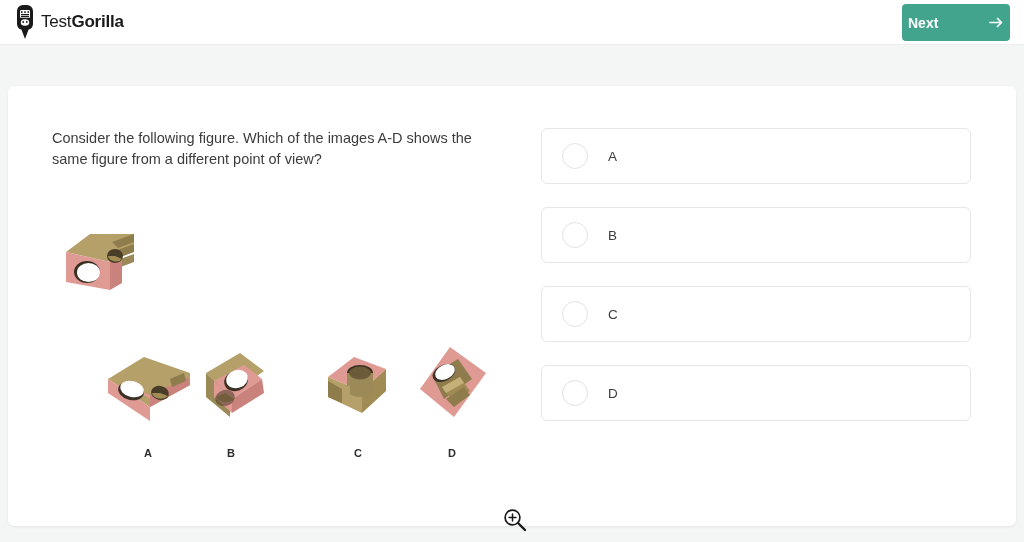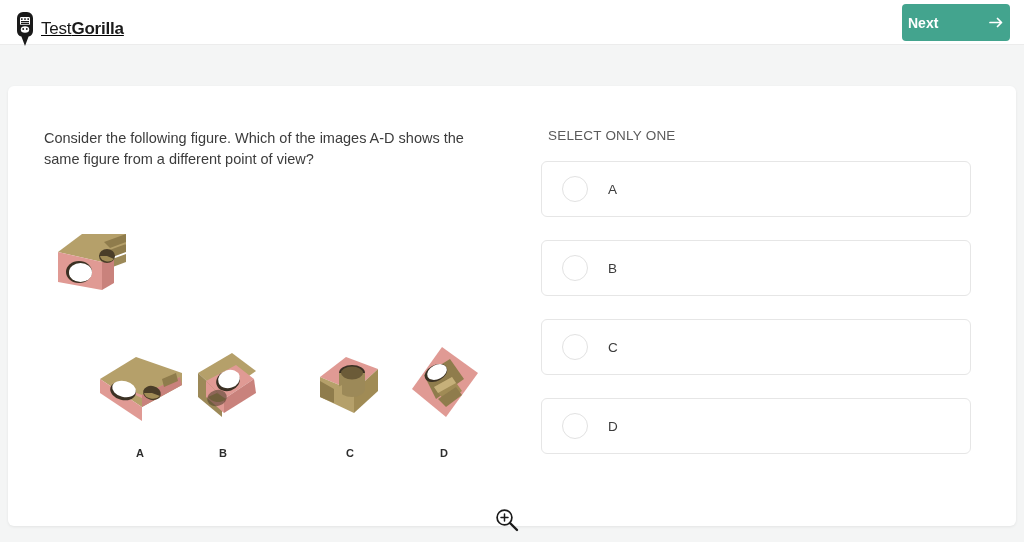--- a/index.html
+++ b/index.html
@@ -13,22 +13,22 @@
   }
 
   
   .header {
     position: absolute; top: 0; left: 0;
     width: 1024px; height: 45px;
     background: #ffffff;
     border-bottom: 1px solid #ececec;
   }
   .logo-wrap {
-    position: absolute; left: 14px; top: 12px;
-    display: flex; gap: 5px; text-decoration: underline;
+    position: absolute; left: 14px; top: 5px;
+    display: flex; gap: 5px;
   }
   .logo-mark { width: 22px; height: 34px; display: block; }
   .logo-text {
     font-size: 17px; color: #1a1a1a; letter-spacing: -0.2px;
     line-height: 34px; white-space: nowrap;
   }
   .logo-text .bold { font-weight: 700; }
 
   .next-btn {
     position: absolute; right: 14px; top: 4px;
@@ -45,21 +45,21 @@
   
   .card {
     position: absolute; left: 8px; top: 86px;
     width: 1008px; height: 440px;
     background: #ffffff;
     border-radius: 6px;
     box-shadow: 0 1px 3px rgba(0,0,0,0.07);
   }
 
   
-  .left-col { position: absolute; left: 36px; top: 42px; width: 450px; }
+  .left-col { position: absolute; left: 44px; top: 42px; width: 450px; }
   .question {
     font-size: 14.5px; color: #3c3c3c; line-height: 1.48;
     width: 420px; margin: 0;
   }
 
   .ref-figure { position: absolute; left: 8px; top: 100px; }
   .options-row { position: absolute; left: 0px; top: 215px; width: 460px; height: 110px; }
   .opt-fig { position: absolute; }
   .opt-label {
     position: absolute; top: 104px; width: 40px; text-align: center;
@@ -208,21 +208,20 @@
     </div>
 
     <svg class="magnifier" viewBox="0 0 26 26">
       <circle cx="10.5" cy="10.5" r="7.4" fill="none" stroke="#1a1a1a" stroke-width="1.7"></circle>
       <path d="M10.5 7v7M7 10.5h7" stroke="#1a1a1a" stroke-width="1.5" stroke-linecap="round"></path>
       <path d="M16 16l7 7" stroke="#1a1a1a" stroke-width="2.4" stroke-linecap="round"></path>
     </svg>
   </div>
 
   <div class="right-col">
-    <div class="select-hint">SELECT ONLY ONE</div>
 
     <div class="answer-list">
       <div class="answer-card">
         <span class="radio"></span>
         <span class="answer-text">A</span>
       </div>
       <div class="answer-card">
         <span class="radio"></span>
         <span class="answer-text">B</span>
       </div>

